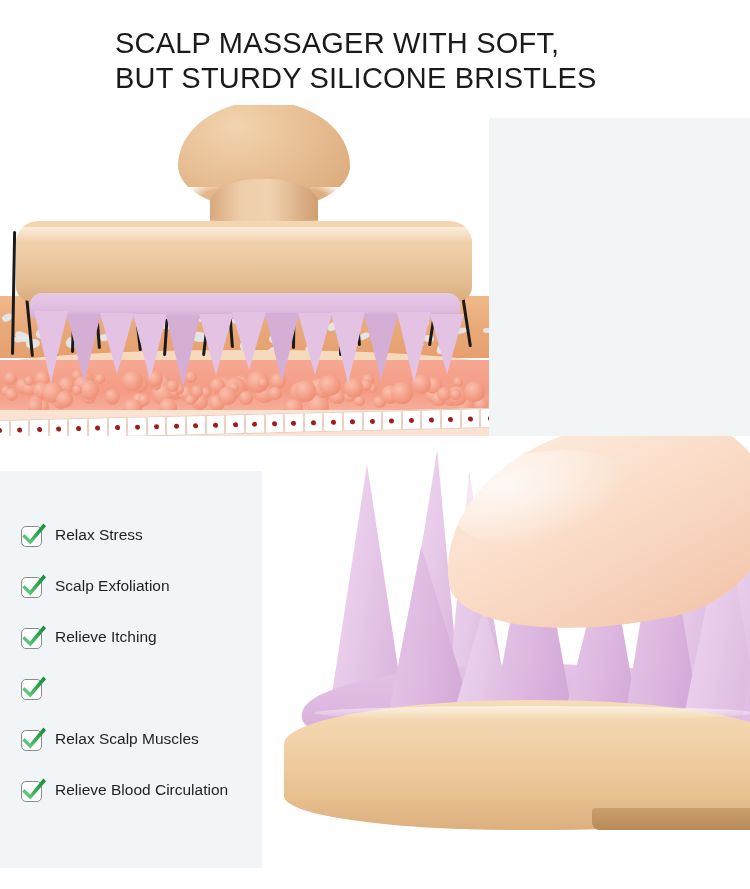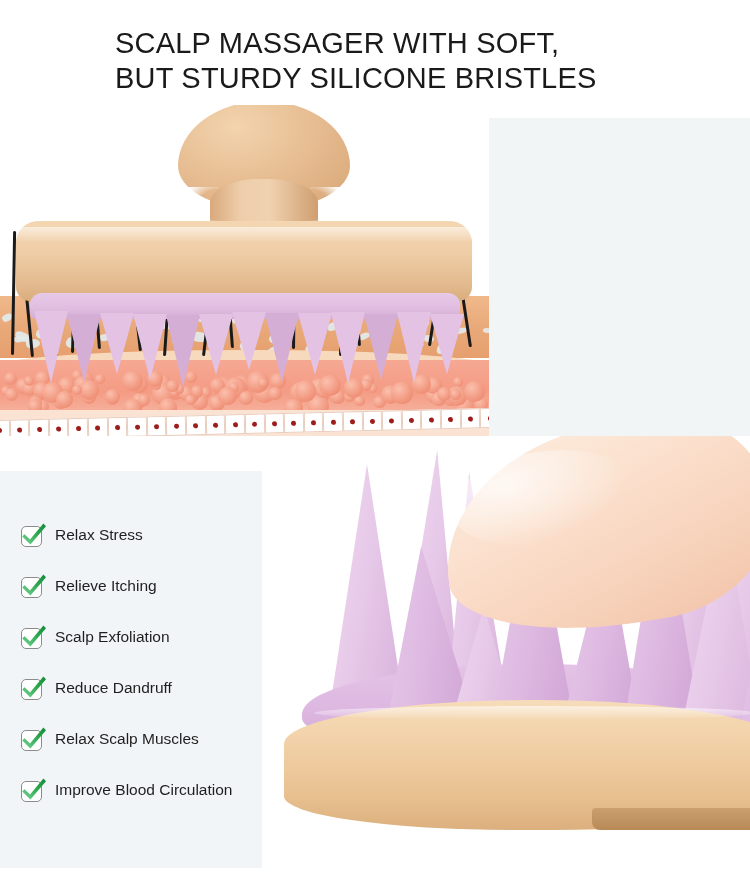--- a/index.html
+++ b/index.html
@@ -535,62 +535,61 @@
             <path d="M4.5 14.2 L10 19.6 L23.4 3.6 L26 6.2 L10.4 24.4 L2.2 16.4 Z" fill="url(#cg0)"></path>
           </svg>
         </span>
         <span class="b-label">Relax Stress</span>
       </div>
       <div class="b-item">
         <span class="chk">
           <span class="box"></span>
           <svg width="28" height="28" viewBox="0 0 28 28">
             <defs>
+              <linearGradient id="cg2" x1="0" y1="1" x2="1" y2="0">
+                <stop offset="0%" stop-color="#79d69a"></stop>
+                <stop offset="55%" stop-color="#2fa84f"></stop>
+                <stop offset="100%" stop-color="#128a3a"></stop>
+              </linearGradient>
+            </defs>
+            <path d="M4.5 14.2 L10 19.6 L23.4 3.6 L26 6.2 L10.4 24.4 L2.2 16.4 Z" fill="url(#cg2)"></path>
+          </svg>
+        </span>
+        <span class="b-label">Scalp Exfoliation</span>
+      </div>
+      <div class="b-item">
+        <span class="chk">
+          <span class="box"></span>
+          <svg width="28" height="28" viewBox="0 0 28 28">
+            <defs>
               <linearGradient id="cg1" x1="0" y1="1" x2="1" y2="0">
                 <stop offset="0%" stop-color="#79d69a"></stop>
                 <stop offset="55%" stop-color="#2fa84f"></stop>
                 <stop offset="100%" stop-color="#128a3a"></stop>
               </linearGradient>
             </defs>
             <path d="M4.5 14.2 L10 19.6 L23.4 3.6 L26 6.2 L10.4 24.4 L2.2 16.4 Z" fill="url(#cg1)"></path>
           </svg>
         </span>
         <span class="b-label">Relieve Itching</span>
-      </div>
-      <div class="b-item">
-        <span class="chk">
-          <span class="box"></span>
-          <svg width="28" height="28" viewBox="0 0 28 28">
-            <defs>
-              <linearGradient id="cg2" x1="0" y1="1" x2="1" y2="0">
-                <stop offset="0%" stop-color="#79d69a"></stop>
-                <stop offset="55%" stop-color="#2fa84f"></stop>
-                <stop offset="100%" stop-color="#128a3a"></stop>
-              </linearGradient>
-            </defs>
-            <path d="M4.5 14.2 L10 19.6 L23.4 3.6 L26 6.2 L10.4 24.4 L2.2 16.4 Z" fill="url(#cg2)"></path>
-          </svg>
-        </span>
-        <span class="b-label">Scalp Exfoliation</span>
       </div>
       <div class="b-item">
         <span class="chk">
           <span class="box"></span>
           <svg width="28" height="28" viewBox="0 0 28 28">
             <defs>
               <linearGradient id="cg3" x1="0" y1="1" x2="1" y2="0">
                 <stop offset="0%" stop-color="#79d69a"></stop>
                 <stop offset="55%" stop-color="#2fa84f"></stop>
                 <stop offset="100%" stop-color="#128a3a"></stop>
               </linearGradient>
             </defs>
             <path d="M4.5 14.2 L10 19.6 L23.4 3.6 L26 6.2 L10.4 24.4 L2.2 16.4 Z" fill="url(#cg3)"></path>
           </svg>
         </span>
-        <span class="b-label">Reduce Dandruff</span>
       </div>
       <div class="b-item">
         <span class="chk">
           <span class="box"></span>
           <svg width="28" height="28" viewBox="0 0 28 28">
             <defs>
               <linearGradient id="cg4" x1="0" y1="1" x2="1" y2="0">
                 <stop offset="0%" stop-color="#79d69a"></stop>
                 <stop offset="55%" stop-color="#2fa84f"></stop>
                 <stop offset="100%" stop-color="#128a3a"></stop>
@@ -608,21 +607,21 @@
             <defs>
               <linearGradient id="cg5" x1="0" y1="1" x2="1" y2="0">
                 <stop offset="0%" stop-color="#79d69a"></stop>
                 <stop offset="55%" stop-color="#2fa84f"></stop>
                 <stop offset="100%" stop-color="#128a3a"></stop>
               </linearGradient>
             </defs>
             <path d="M4.5 14.2 L10 19.6 L23.4 3.6 L26 6.2 L10.4 24.4 L2.2 16.4 Z" fill="url(#cg5)"></path>
           </svg>
         </span>
-        <span class="b-label">Improve Blood Circulation</span>
+        <span class="b-label">Relieve Blood Circulation</span>
       </div>
     </div>
 
   <div class="illus-bot">
     <div class="spikes-back">
         <span class="spike light" style="left: 70px; top: 28px; width: 70px; height: 230px;"></span>
         <span class="spike light" style="left: 140px; top: 14px; width: 62px; height: 244px; transform: rotate(2deg);"></span>
         <span class="spike light" style="left: 182px; top: 36px; width: 58px; height: 222px; transform: rotate(-2deg);"></span>
         <span class="spike light" style="left: 392px; top: 60px; width: 70px; height: 200px;"></span>
         <span class="spike light" style="left: 452px; top: 68px; width: 66px; height: 196px; transform: rotate(1deg);"></span>

